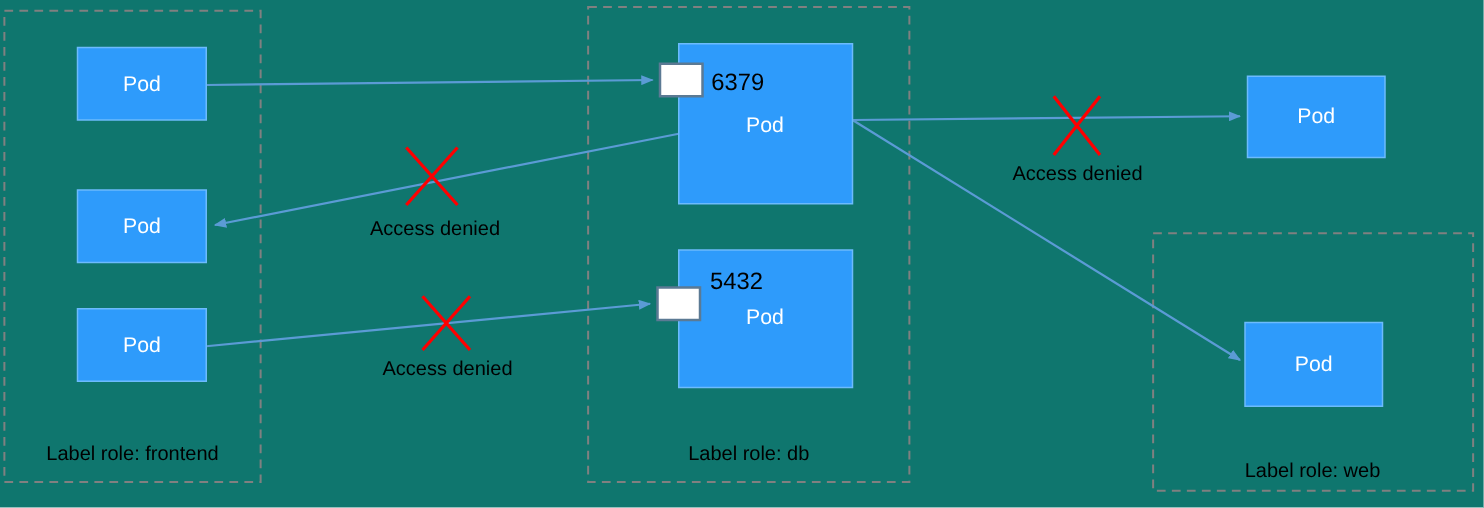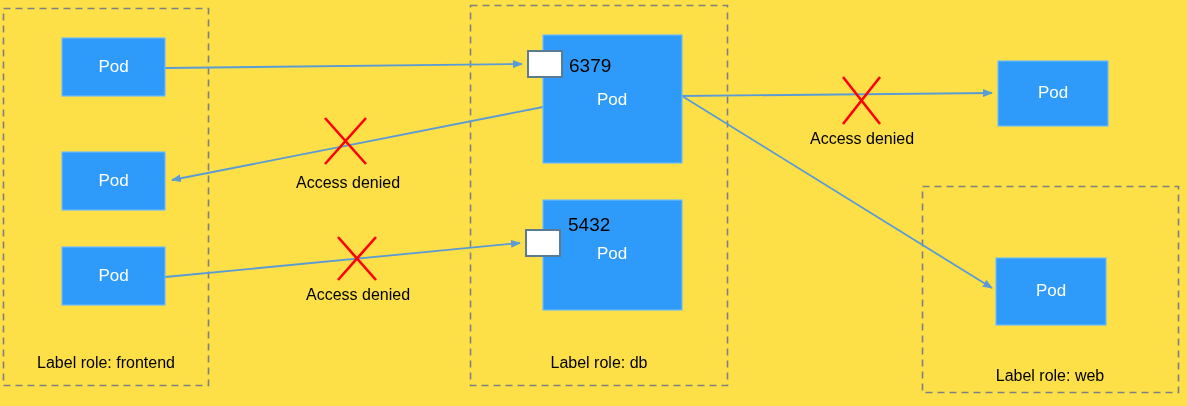--- a/index.html
+++ b/index.html
@@ -8,21 +8,21 @@
     background: #ffffff;
   }
   body {
     font-family: "Liberation Sans", sans-serif;
   }
   #diagram-root {
     position: relative;
     width: 1187px;
     height: 406px;
     overflow: hidden;
-    background: #fde047;
+    background: #0f766e;
   }
   svg.layer {
     position: absolute;
     top: 0;
     left: 0;
     width: 1187px;
     height: 406px;
   }
   .group-box {
     fill: none;

